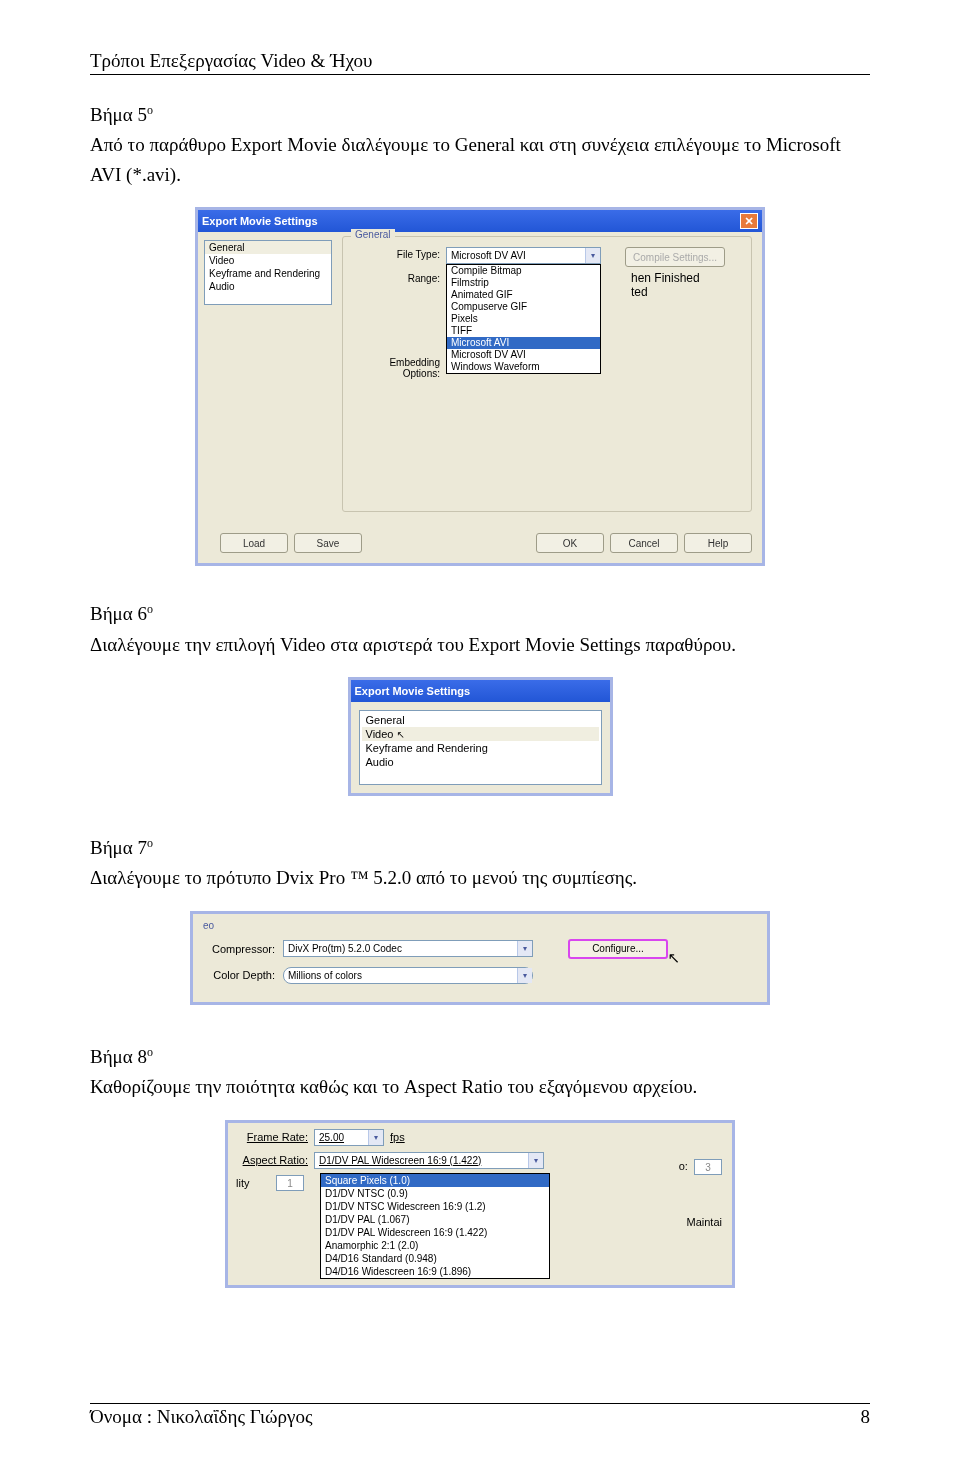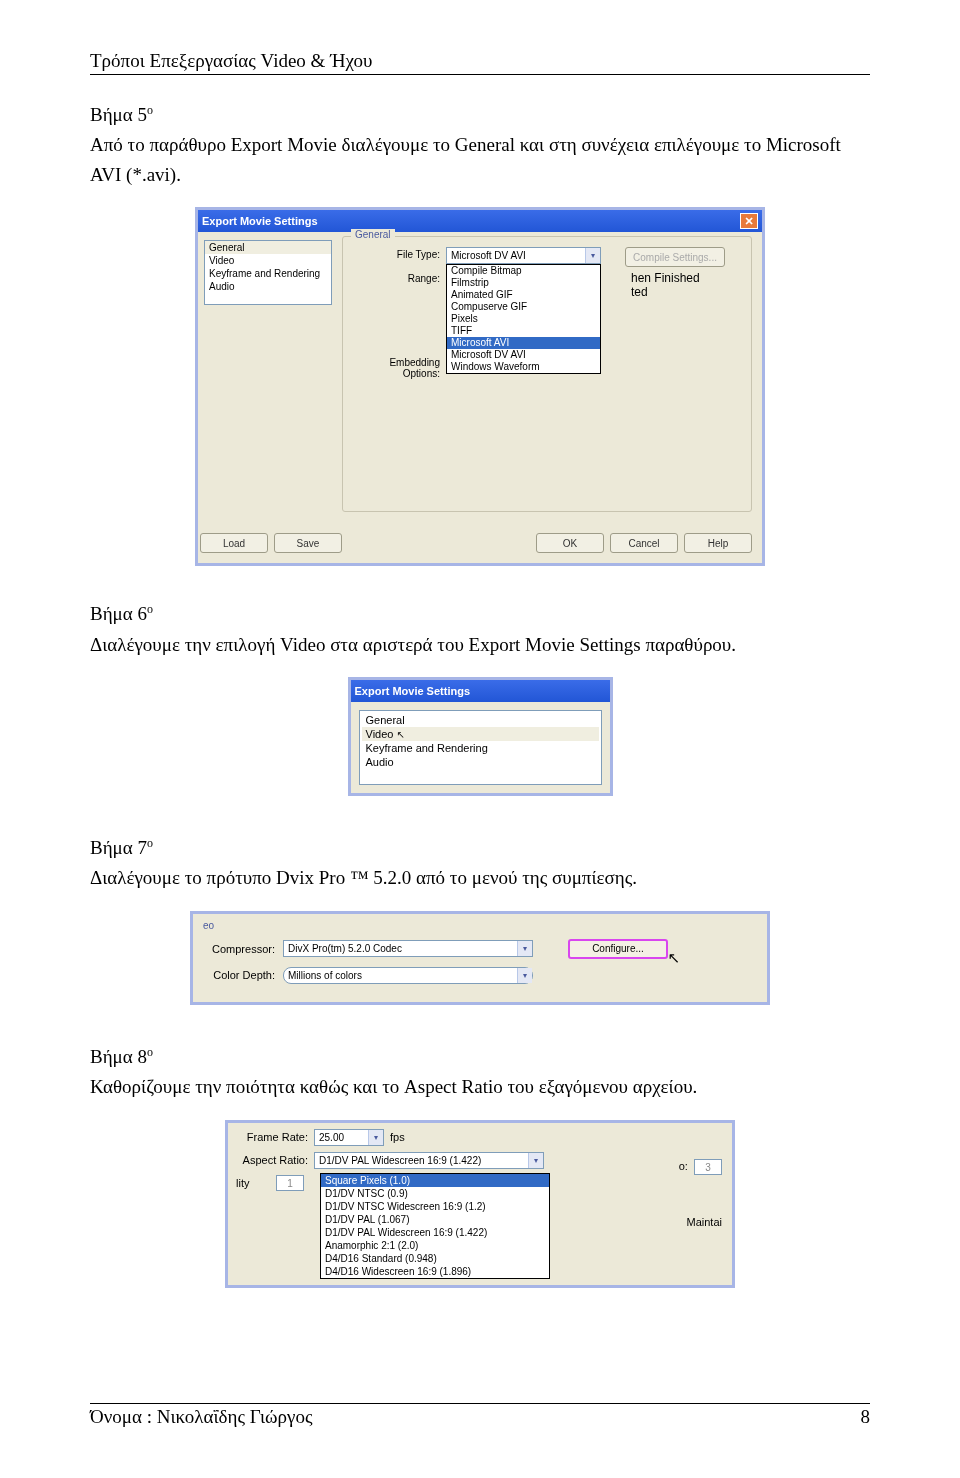--- a/index.html
+++ b/index.html
@@ -151,21 +151,21 @@
     font-size: 10px;
     display: flex;
     align-items: center;
     justify-content: center;
     color: #333;
   }
   .xp-btn.disabled { color: #aaa; }
   .dlg1-buttons {
     display: flex;
     gap: 6px;
-    padding: 6px 10px 10px 2px;
+    padding: 6px 10px 10px 22px;
     justify-content: flex-start;
   }
   .dlg1-buttons .spacer { flex: 1; }
   .dlg1-buttons .xp-btn { width: 68px; }
 
   
   .dlg2 {
     width: 265px;
     border: 3px solid #a7b5e6;
     background: #ece9d8;
@@ -236,20 +236,21 @@
     background: #ece9d8;
     font-family: Tahoma, Arial, sans-serif;
     font-size: 11px;
     padding: 6px 8px;
     position: relative;
   }
   .dlg4 .row4 {
     display: flex;
     align-items: center;
     margin-bottom: 6px;
+    text-decoration: underline;
   }
   .dlg4 .lbl4 {
     width: 78px;
     text-align: right;
     padding-right: 6px;
     font-size: 11px;
   }
   .dlg4 .droplist4 {
     margin-left: 84px;
     width: 230px;

